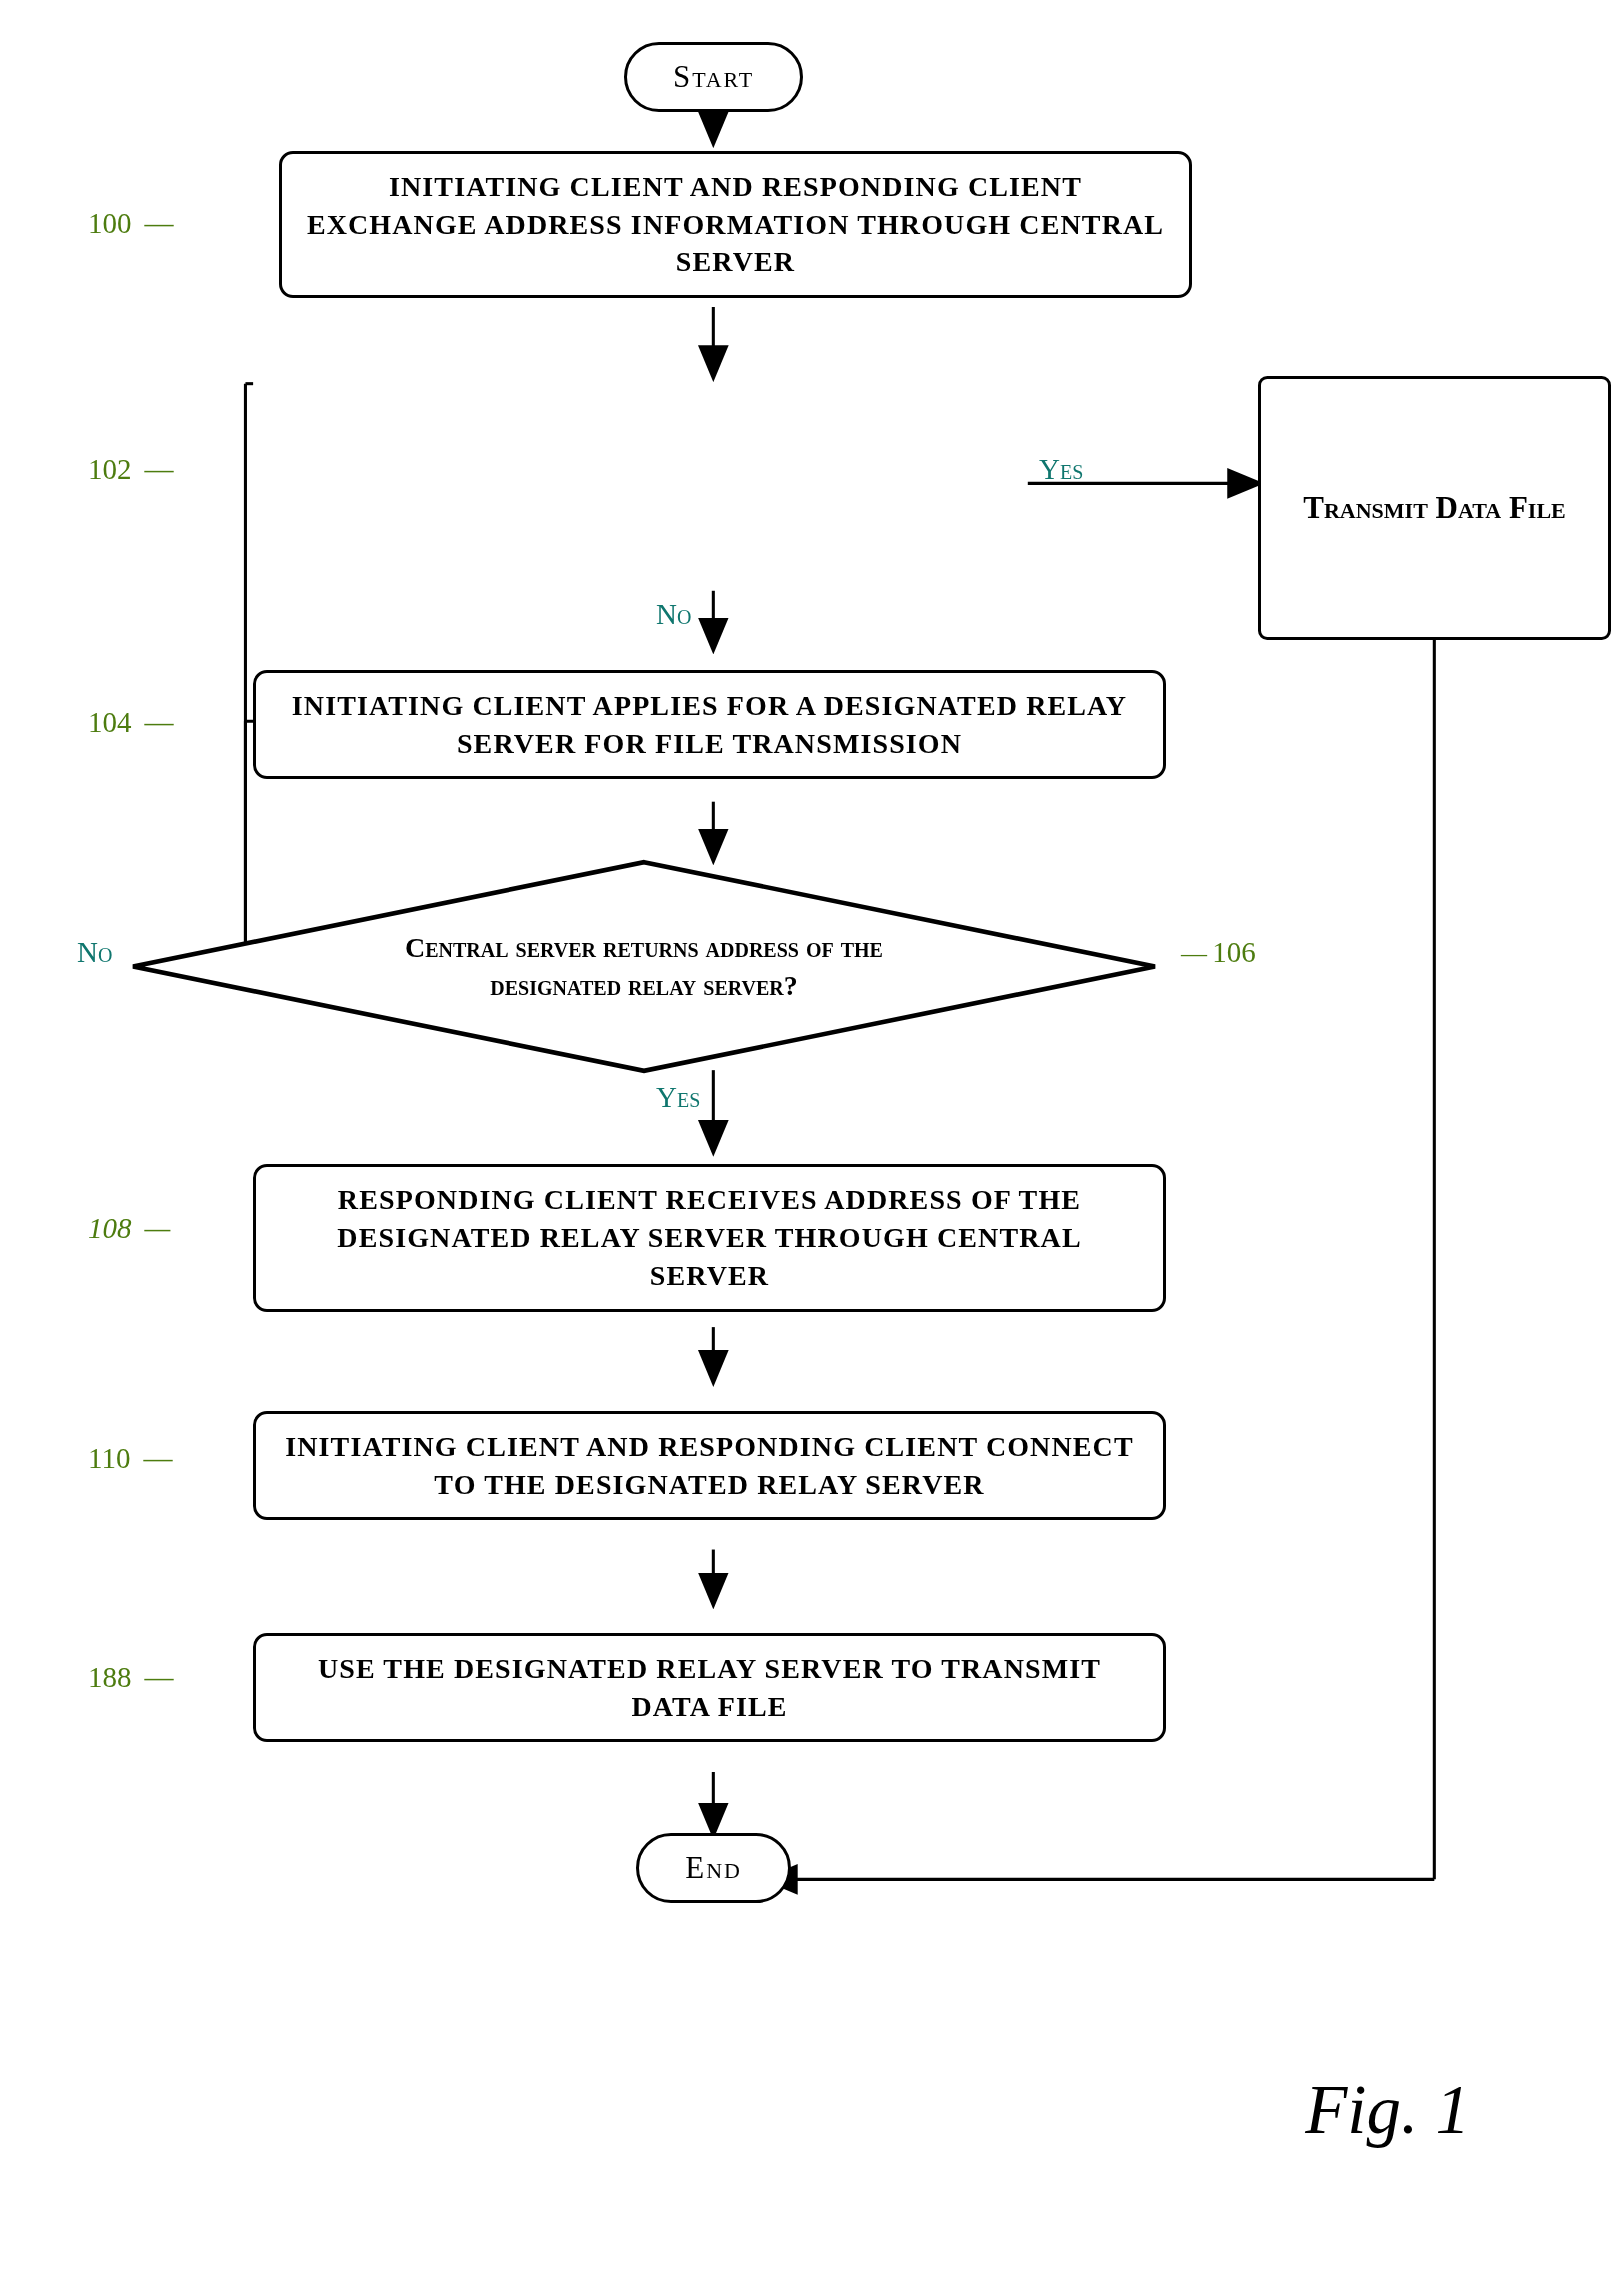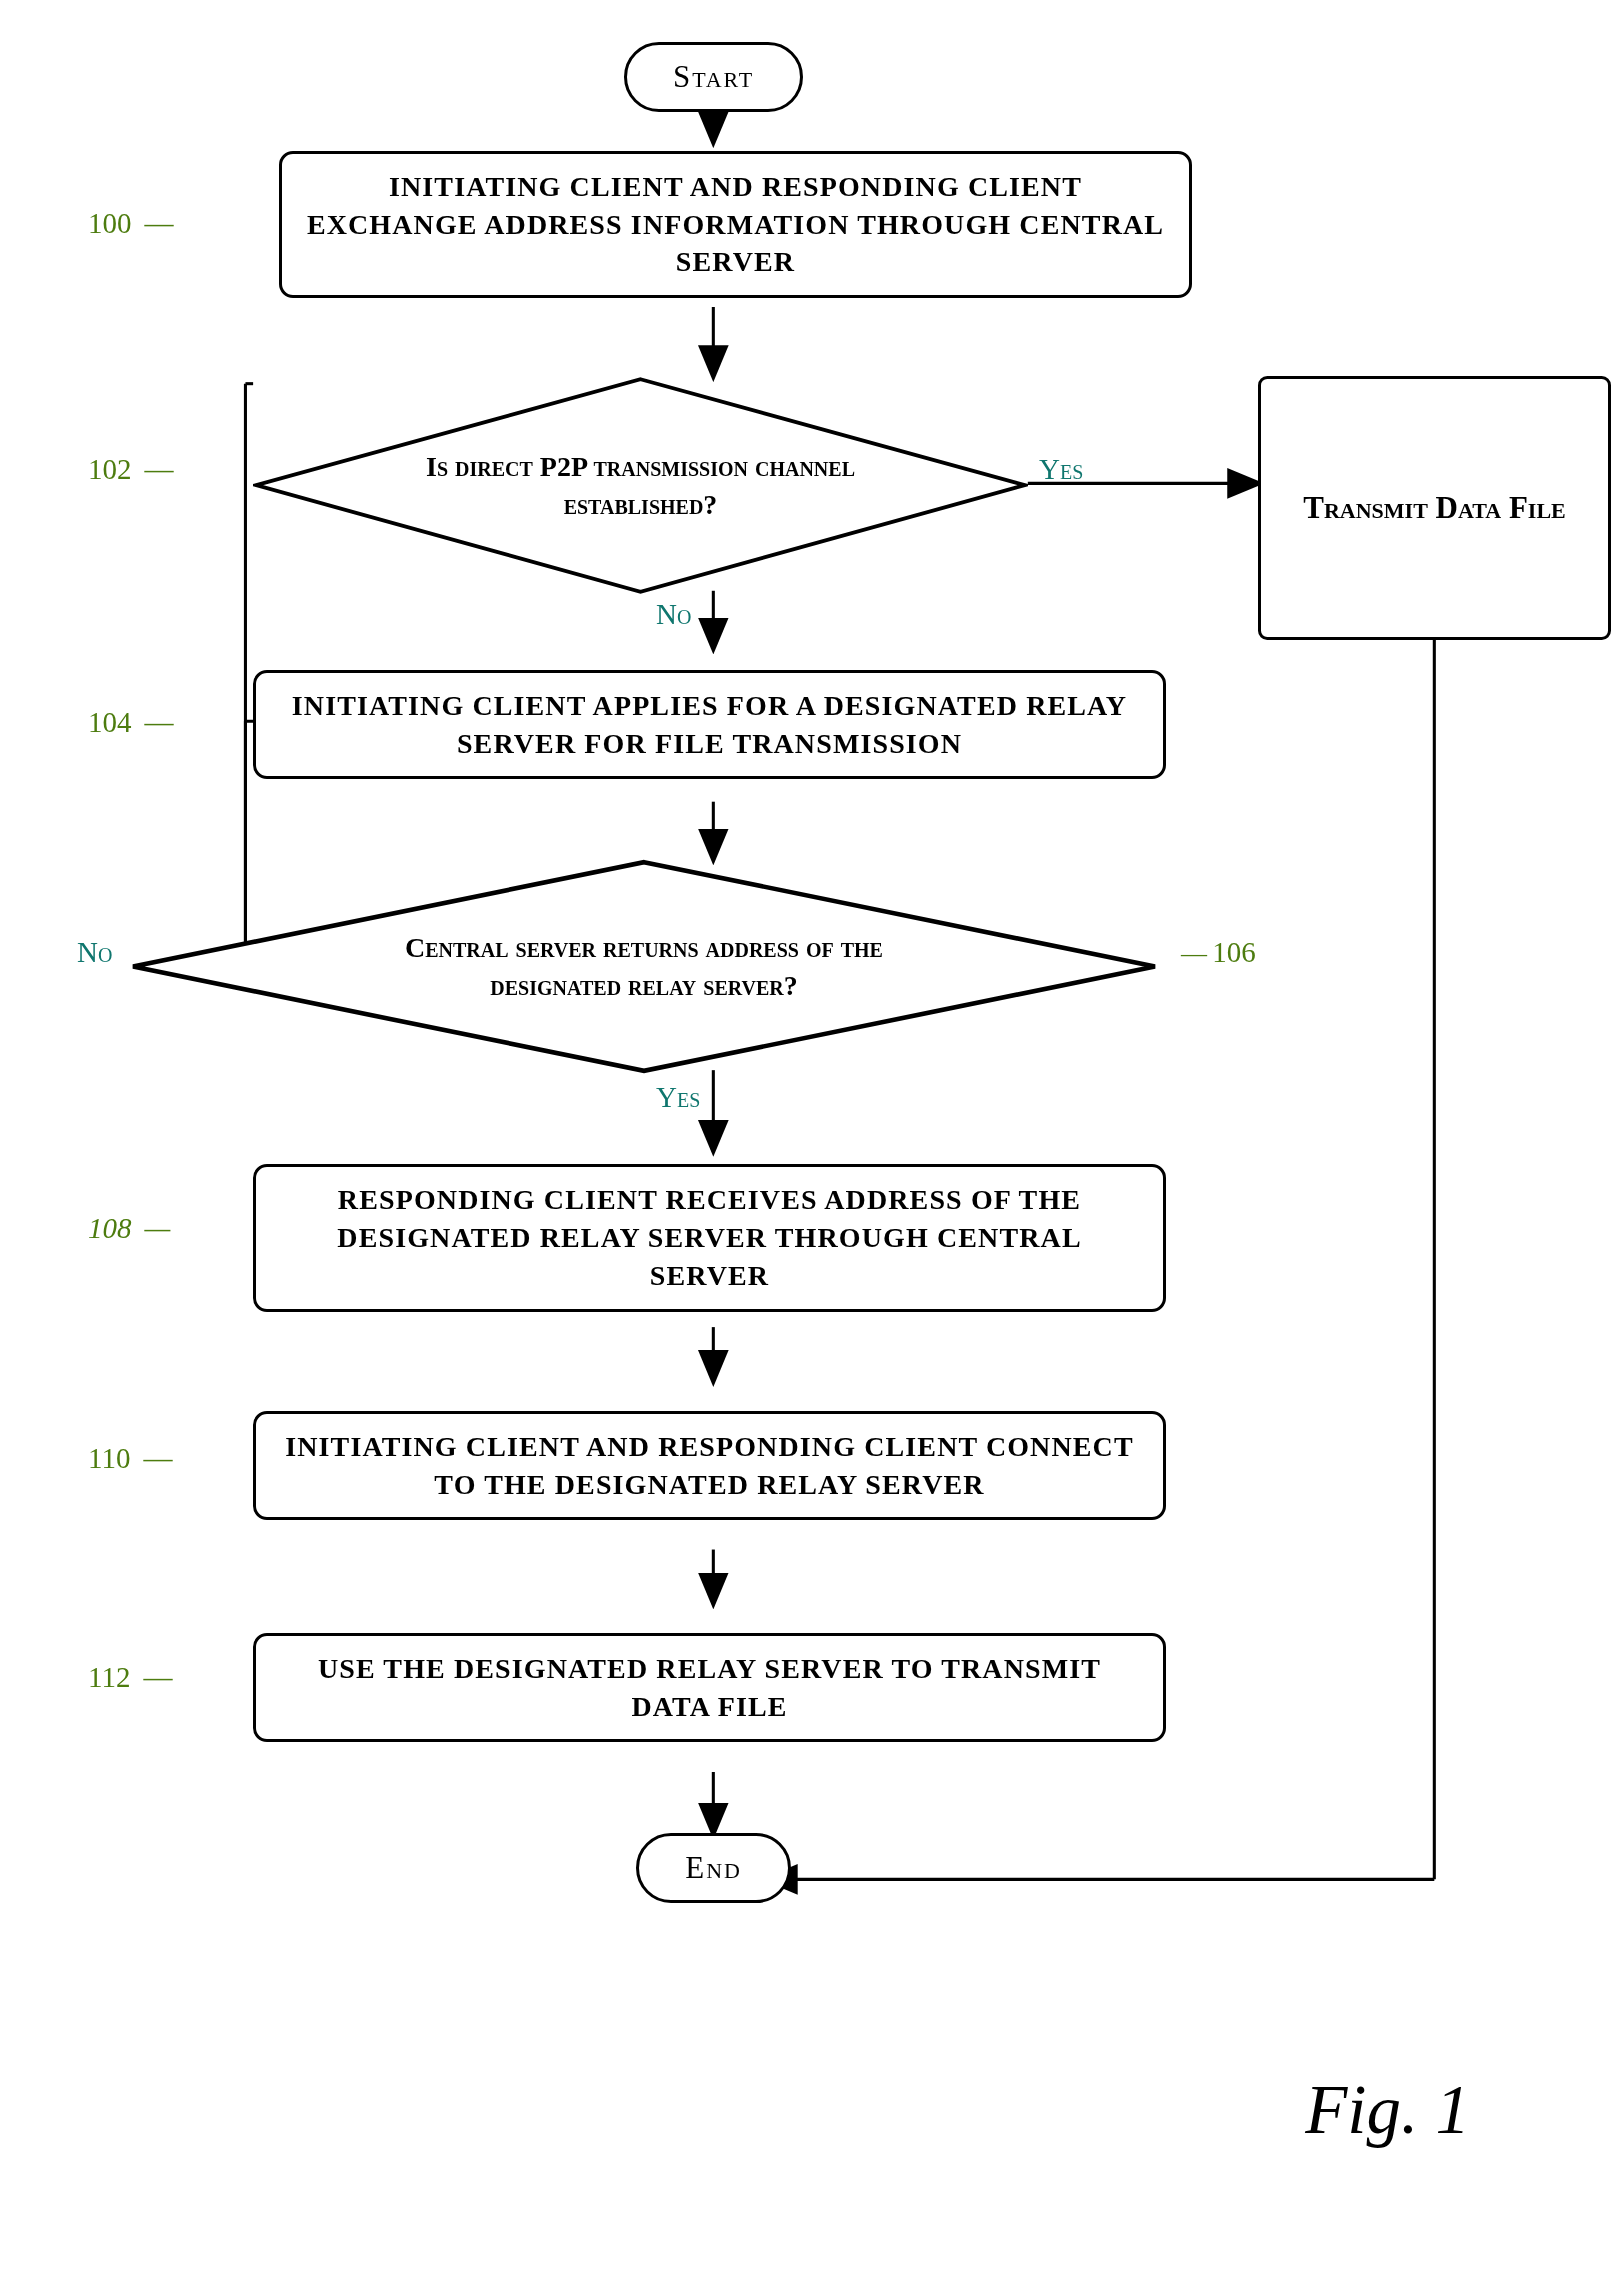--- a/index.html
+++ b/index.html
@@ -182,30 +182,20 @@
   <div class="flow-node" style="left: 253px; top: 142px; width: 913px; height: 165px; margin-left: 26px;">
     <div class="rounded-rect" style="width:100%; font-size:28px;">
       <span>Initiating Client and Responding Client Exchange Address Information Through Central Server</span>
     </div>
   </div>
 
   <div class="label-num" style="left: 88px; top: 453px;">
     <span>102</span>
     <span style="font-size:29px;"> —</span>
   </div>
-  <div class="diamond-wrapper" style="left: 253px; top: 376px; width: 775px; height: 219px;">
-    <div class="diamond-outer" style="width:775px; height:219px;">
-      <svg width="775" height="219" viewBox="0 0 1010 285">
-        <polygon points="505,4 1006,142 505,281 4,142" fill="white" stroke="black" stroke-width="5"></polygon>
-      </svg>
-      <div class="diamond-text" style="width:522px;">
-        <span>Is direct P2P transmission channel established?</span>
-      </div>
-    </div>
-  </div>
 
   <div class="arrow-label" style="left: 1039px; top: 453px;">
     <span>Yes</span>
   </div>
 
   <div class="arrow-label" style="left: 656px; top: 598px;">
     <span>No</span>
   </div>
 
   <div class="flow-node" style="left: 1258px; top: 376px; width: 353px; height: 264px;">
@@ -261,21 +251,21 @@
     <span>110</span>
     <span style="font-size:29px;"> —</span>
   </div>
   <div class="flow-node" style="left: 253px; top: 1381px; width: 913px; height: 169px;">
     <div class="rounded-rect" style="width:100%; font-size:28px;">
       <span>Initiating Client and Responding Client Connect to the Designated Relay Server</span>
     </div>
   </div>
 
   <div class="label-num" style="left: 88px; top: 1661px;">
-    <span>112</span>
+    <span>188</span>
     <span style="font-size:29px;"> —</span>
   </div>
   <div class="flow-node" style="left: 537px; top: 1833px; width: 353px; height: 69px;">
     <div class="start-end">End</div>
   </div>
 
   <div class="flow-node" style="left: 253px; top: 1603px; width: 913px; height: 169px;">
     <div class="rounded-rect" style="width:100%; font-size:28px;">
       <span>Use the Designated Relay Server to Transmit Data File</span>
     </div>

